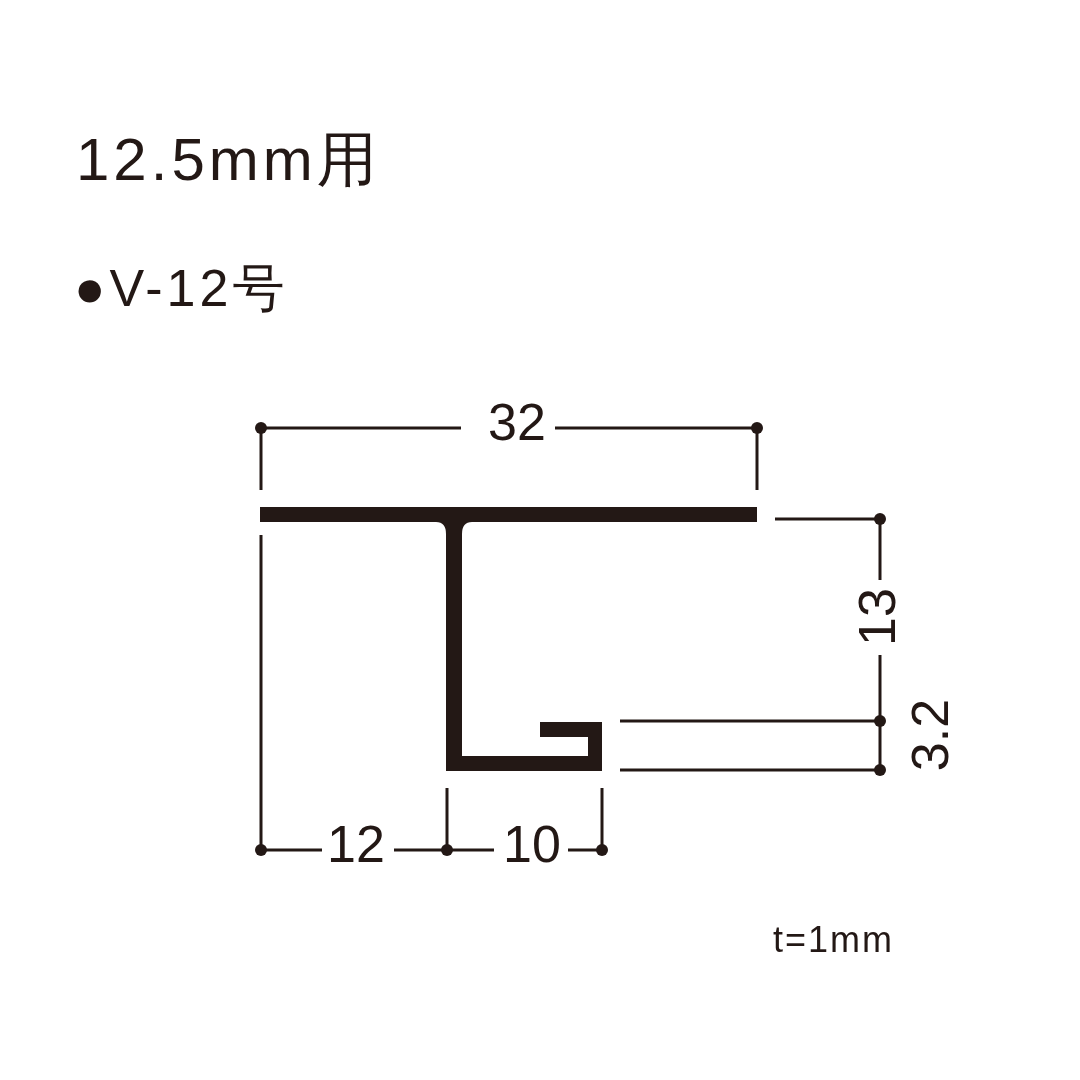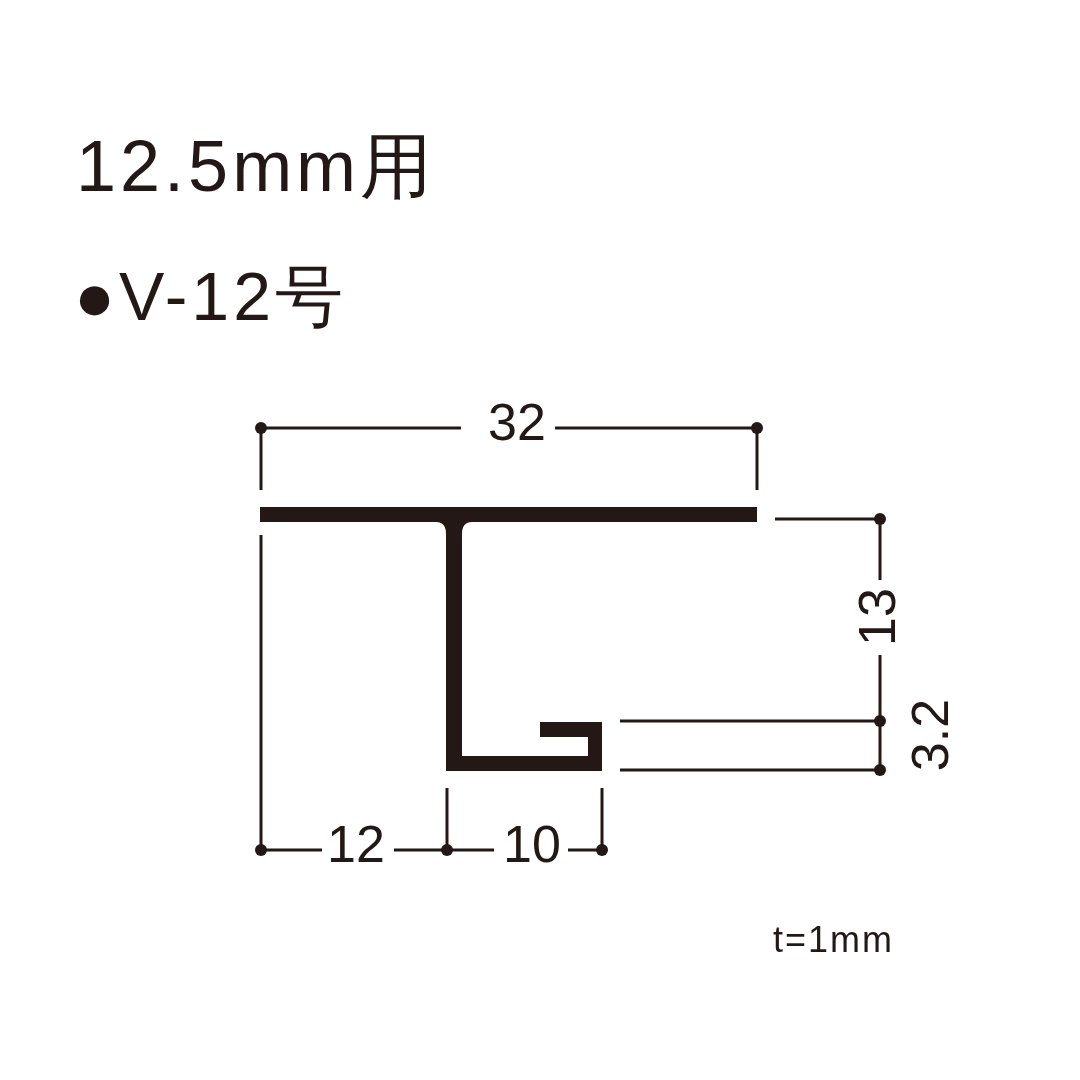--- a/index.html
+++ b/index.html
@@ -1,20 +1,20 @@
 <!DOCTYPE html>
 <html><head>
   <meta charset="utf-8">
   <style>
     html, body { margin: 0; padding: 0; background: #ffffff; }
     body { width: 1080px; height: 1080px; position: relative; overflow: hidden;
            font-family: "Liberation Sans", sans-serif; color: #231815; }
-    .title { position: absolute; left: 76px; top: 130px; font-size: 72px; line-height: 1;
+    .title { position: absolute; left: 76px; top: 130px; font-size: 60px; line-height: 1;
              letter-spacing: 4px; color: #231815; }
-    .model { position: absolute; left: 74px; top: 262px; font-size: 68px; line-height: 1;
+    .model { position: absolute; left: 74px; top: 262px; font-size: 52px; line-height: 1;
              letter-spacing: 4px; color: #231815; }
     .thickness { position: absolute; left: 773px; top: 922px; font-size: 36px; line-height: 1;
                  color: #231815; letter-spacing: 2px; }
     svg.drawing { position: absolute; left: 0; top: 0; }
     .dimtext { font-family: "Liberation Sans", sans-serif; fill: #231815; }
   </style>
 </head>
 <body>
 
 <div class="title">12.5mm用</div>

